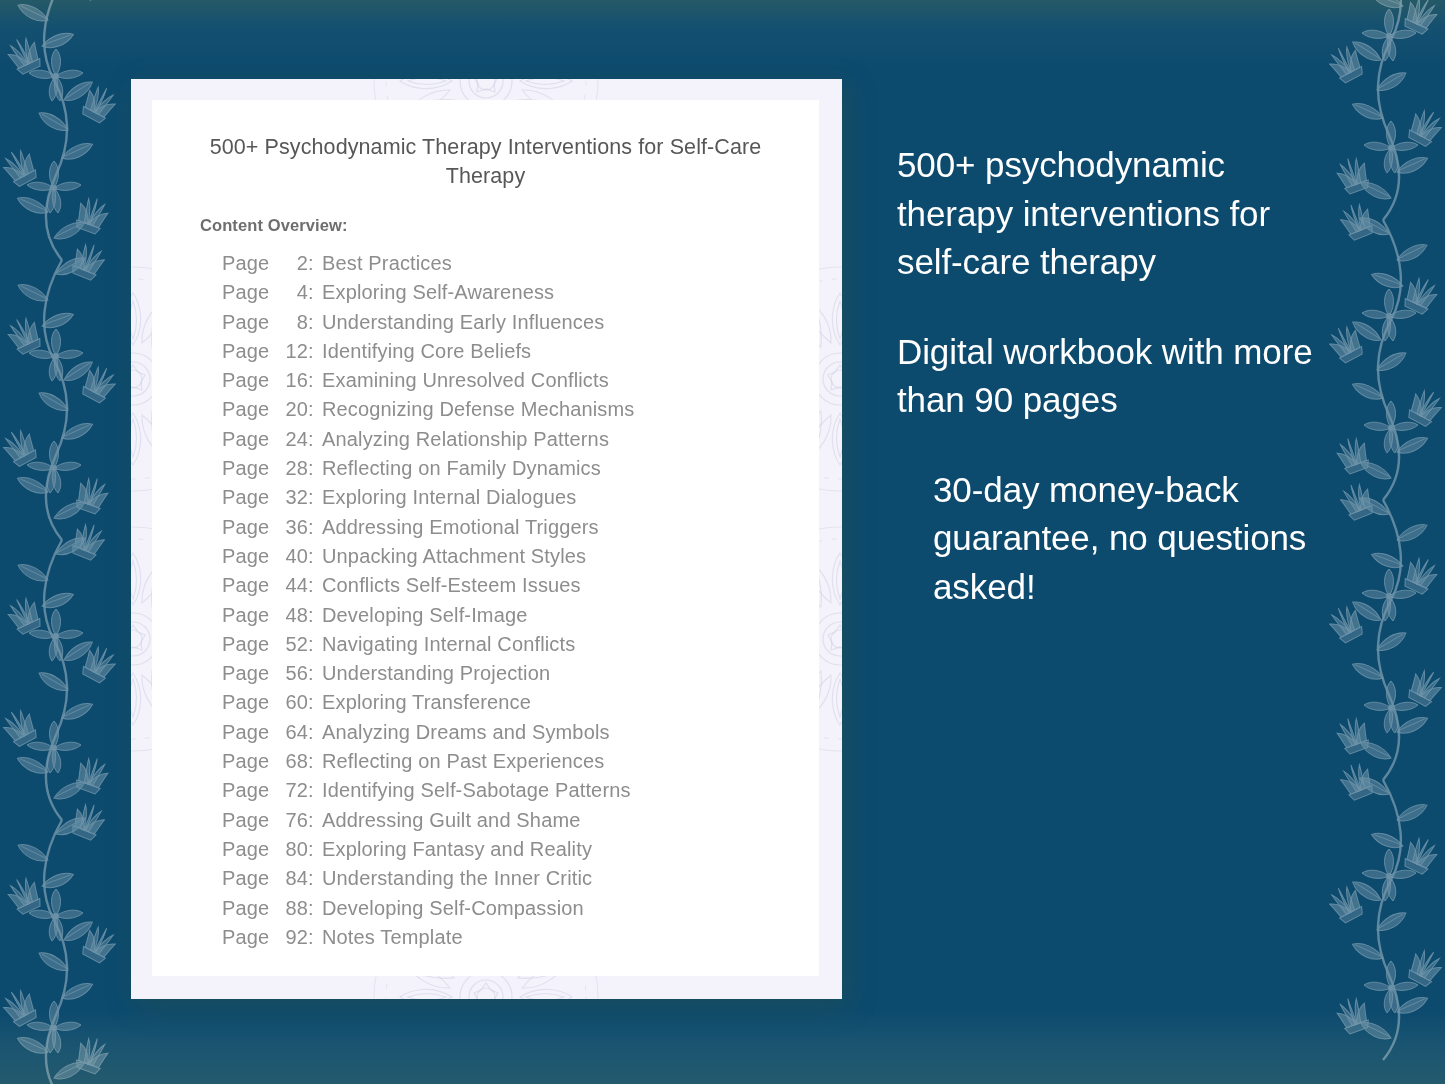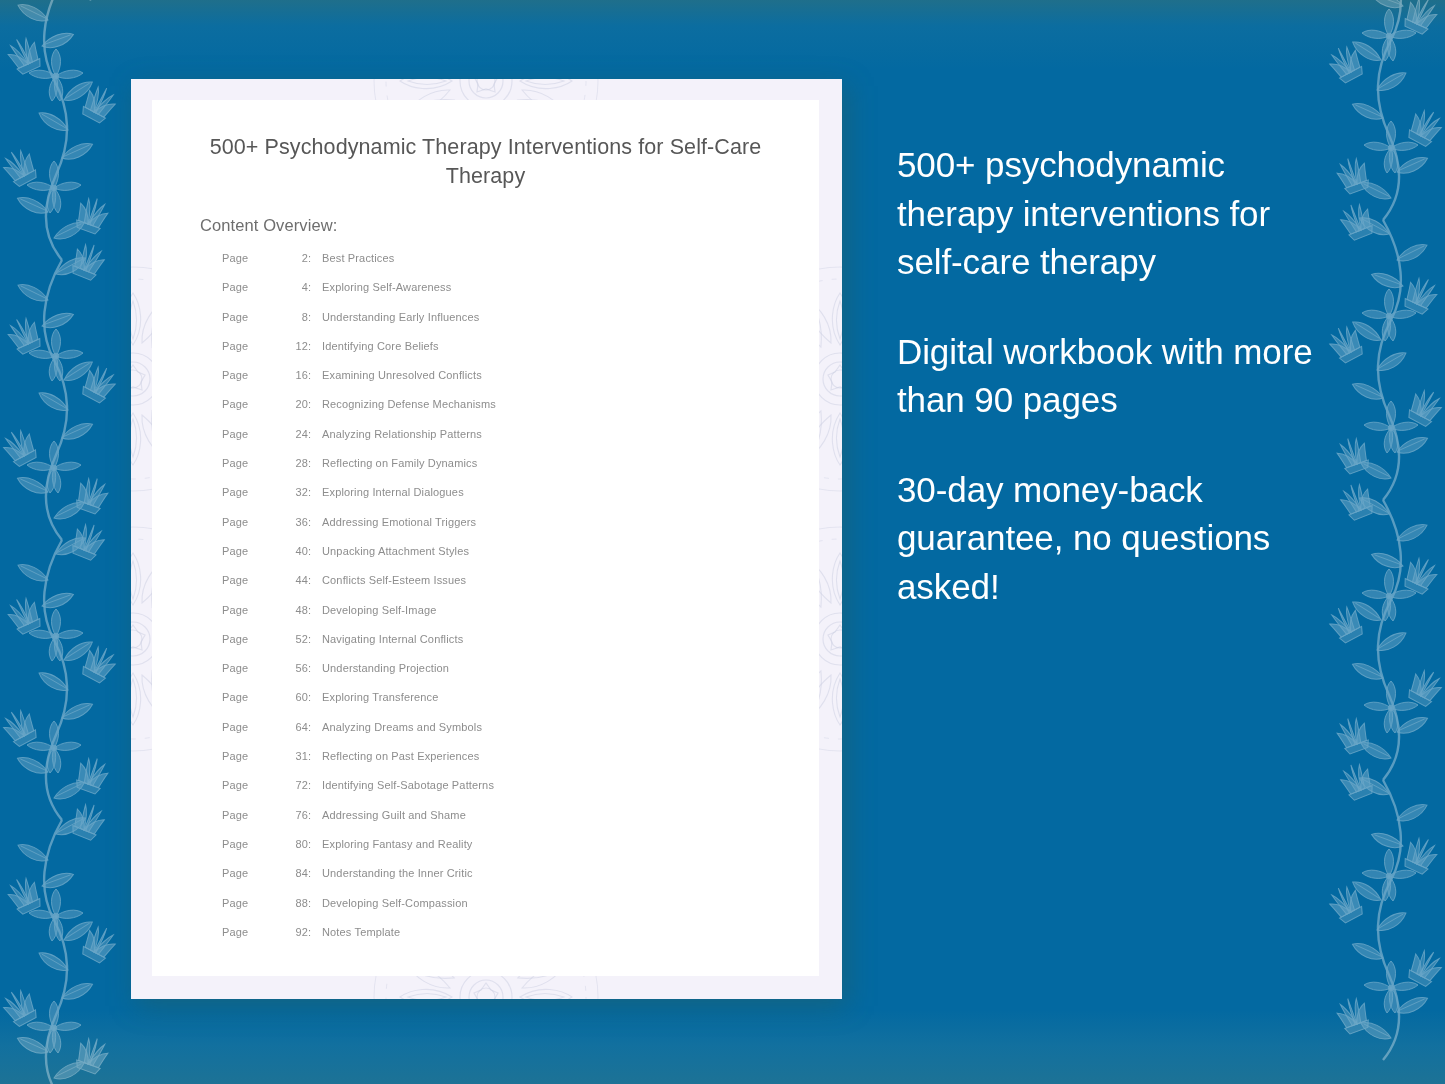--- a/index.html
+++ b/index.html
@@ -11,21 +11,21 @@
     height: 1084px;
     overflow: hidden;
     font-family: "Liberation Sans", sans-serif;
     background: #aecca4;
   }
 
   #stage {
     position: relative;
     width: 1445px;
     height: 1084px;
-    background: #0369a1;
+    background: #0c4a6e;
     overflow: hidden;
   }
 
   
   .bg-sheen {
     position: absolute;
     inset: 0;
     background:
       linear-gradient(180deg,
         rgba(96,124,88,0.30) 0px,
@@ -97,35 +97,35 @@
     font-weight: 400;
     letter-spacing: 0.1px;
   }
 
   .overview-label {
     position: absolute;
     left: 48px;
     top: 116px;
     font-size: 16.5px;
     color: #6e6e6e;
-    font-weight: 400;
+    font-weight: 700;
     letter-spacing: 0.1px;
   }
 
   .toc {
     position: absolute;
     left: 70px;
     top: 152px;
     width: 580px;
   }
   .toc-row {
     display: flex;
     align-items: baseline;
     height: 29.3px;
-    font-size: 11px;
+    font-size: 20px;
     color: #8d8d8d;
     letter-spacing: 0.15px;
     white-space: nowrap;
   }
   .toc-page {
     display: inline-block;
     width: 60px;
     text-align: left;
   }
   .toc-num {
@@ -150,21 +150,21 @@
     width: 420px;
   }
   .bullet {
     color: #ffffff;
     font-size: 35px;
     line-height: 48.5px;
     font-weight: 400;
     letter-spacing: -0.1px;
     margin-bottom: 41px;
   }
-  .bullet:last-child { margin-bottom: 0; }
+  .bullet:last-child { margin-bottom: 0; margin-left: 36px; }
 </style>
 </head>
 <body>
 
 <div id="stage">
 
   <div class="bg-sheen"></div>
 
   <svg class="vine left" viewBox="0 0 150 1124" preserveAspectRatio="none" aria-hidden="true">
     <defs>
@@ -378,21 +378,21 @@
             <span class="toc-title">Exploring Transference</span>
           </div>
           <div class="toc-row">
             <span class="toc-page">Page</span>
             <span class="toc-num">64</span>
             <span class="toc-colon">:</span>
             <span class="toc-title">Analyzing Dreams and Symbols</span>
           </div>
           <div class="toc-row">
             <span class="toc-page">Page</span>
-            <span class="toc-num">31</span>
+            <span class="toc-num">68</span>
             <span class="toc-colon">:</span>
             <span class="toc-title">Reflecting on Past Experiences</span>
           </div>
           <div class="toc-row">
             <span class="toc-page">Page</span>
             <span class="toc-num">72</span>
             <span class="toc-colon">:</span>
             <span class="toc-title">Identifying Self-Sabotage Patterns</span>
           </div>
           <div class="toc-row">

